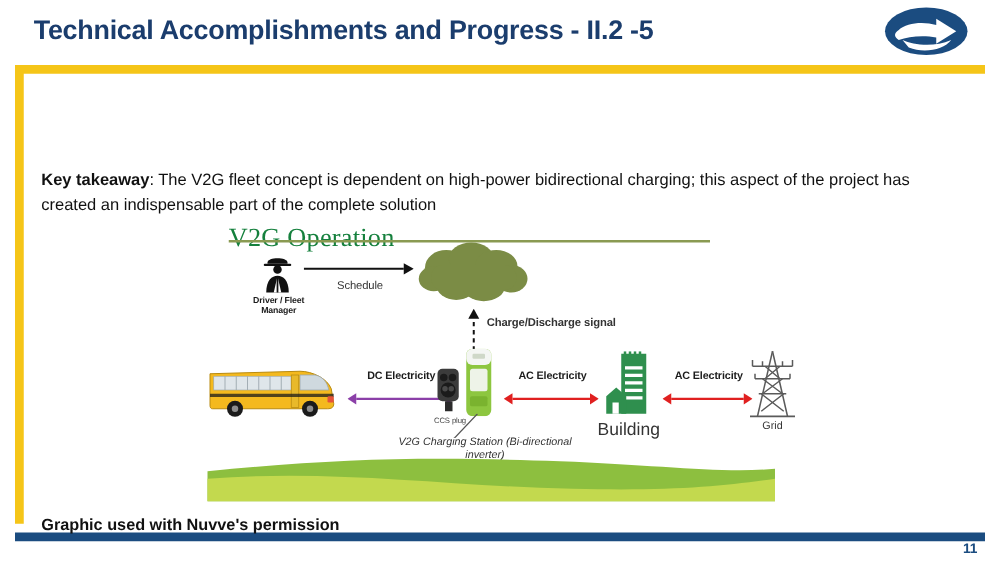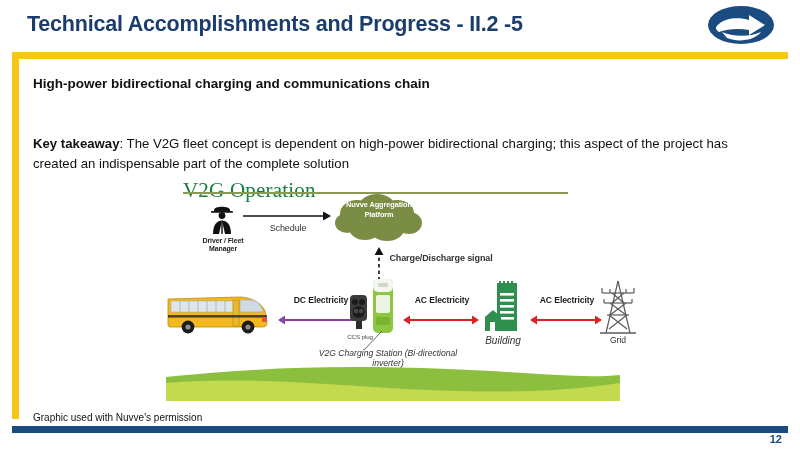--- a/index.html
+++ b/index.html
@@ -88,22 +88,22 @@
     line-height: 1.5;
     color: #111111;
     margin-top: 16px;
   }
   #takeaway .lead { font-weight: bold; }
 
   #credit {
     position: absolute;
     left: 33px;
     top: 412px;
-    font-size: 10px;
-    font-weight: normal;
+    font-size: 13px;
+    font-weight: bold;
     color: #111111;
   }
 
   
   #graphic {
     position: absolute;
     left: 158px;
     top: 163px;
     width: 470px;
     height: 248px;
@@ -294,24 +294,23 @@
     position: absolute;
     left: 325px;
     top: 118px;
     width: 40px;
     height: 52px;
   }
   #building-label {
     left: 316px;
     top: 172px;
     width: 58px;
-    font-size: 10px;
+    font-size: 14px;
     font-weight: normal;
     color: #333333;
-    font-style: italic;
   }
 
   
   #ac2-arrow {
     position: absolute;
     left: 372px;
     top: 148px;
     width: 72px;
     height: 10px;
   }
@@ -361,23 +360,22 @@
     <svg viewBox="0 0 72 42" width="72" height="42">
       <ellipse cx="36" cy="21" rx="33" ry="19" fill="#1b4c80"></ellipse>
       <path d="M14 20 C20 14, 34 13, 44 16 L44 11 L60 21 L44 31 L44 26 C34 24, 22 25, 14 28 C10 25, 10 23, 14 20 Z" fill="#ffffff"></path>
       <path d="M17 28 C26 32, 42 34, 56 28 C50 36, 34 39, 22 34 Z" fill="#ffffff"></path>
     </svg>
   </div>
 
   <div id="title-rule"></div>
   <div id="left-bar"></div>
   <div id="bottom-bar"></div>
-  <div id="page-number">12</div>
-
-  <div id="headline">High-power bidirectional charging and communications chain</div>
+  <div id="page-number">11</div>
+
 
   <div id="takeaway">
     <span class="lead">Key takeaway</span><span>: The V2G fleet concept is dependent on high-power bidirectional charging; this aspect of the project has created an indispensable part of the complete solution</span>
   </div>
 
   <div id="credit">Graphic used with Nuvve's permission</div>
 
   <div id="graphic">
 
     <div id="v2g-heading">V2G Operation</div>
@@ -410,21 +408,20 @@
           <ellipse cx="44" cy="15" rx="18" ry="13"></ellipse>
           <ellipse cx="64" cy="21" rx="17" ry="13"></ellipse>
           <ellipse cx="76" cy="31" rx="13" ry="11"></ellipse>
           <ellipse cx="14" cy="31" rx="12" ry="10"></ellipse>
           <ellipse cx="32" cy="36" rx="16" ry="12"></ellipse>
           <ellipse cx="54" cy="37" rx="17" ry="12"></ellipse>
           <rect x="12" y="20" width="68" height="20" rx="9"></rect>
         </g>
       </svg>
     </div>
-    <div id="cloud-text">Nuvve Aggregation Platform</div>
 
     <div id="signal-arrow">
       <svg viewBox="0 0 14 40" width="14" height="40">
         <line x1="7" y1="40" x2="7" y2="8" stroke="#111111" stroke-width="1.6" stroke-dasharray="3.5,3"></line>
         <polygon points="2.6,8 7,0 11.4,8" fill="#111111"></polygon>
       </svg>
     </div>
     <div class="flow-label" id="signal-label">Charge/Discharge signal</div>
 
     <div id="bus">

